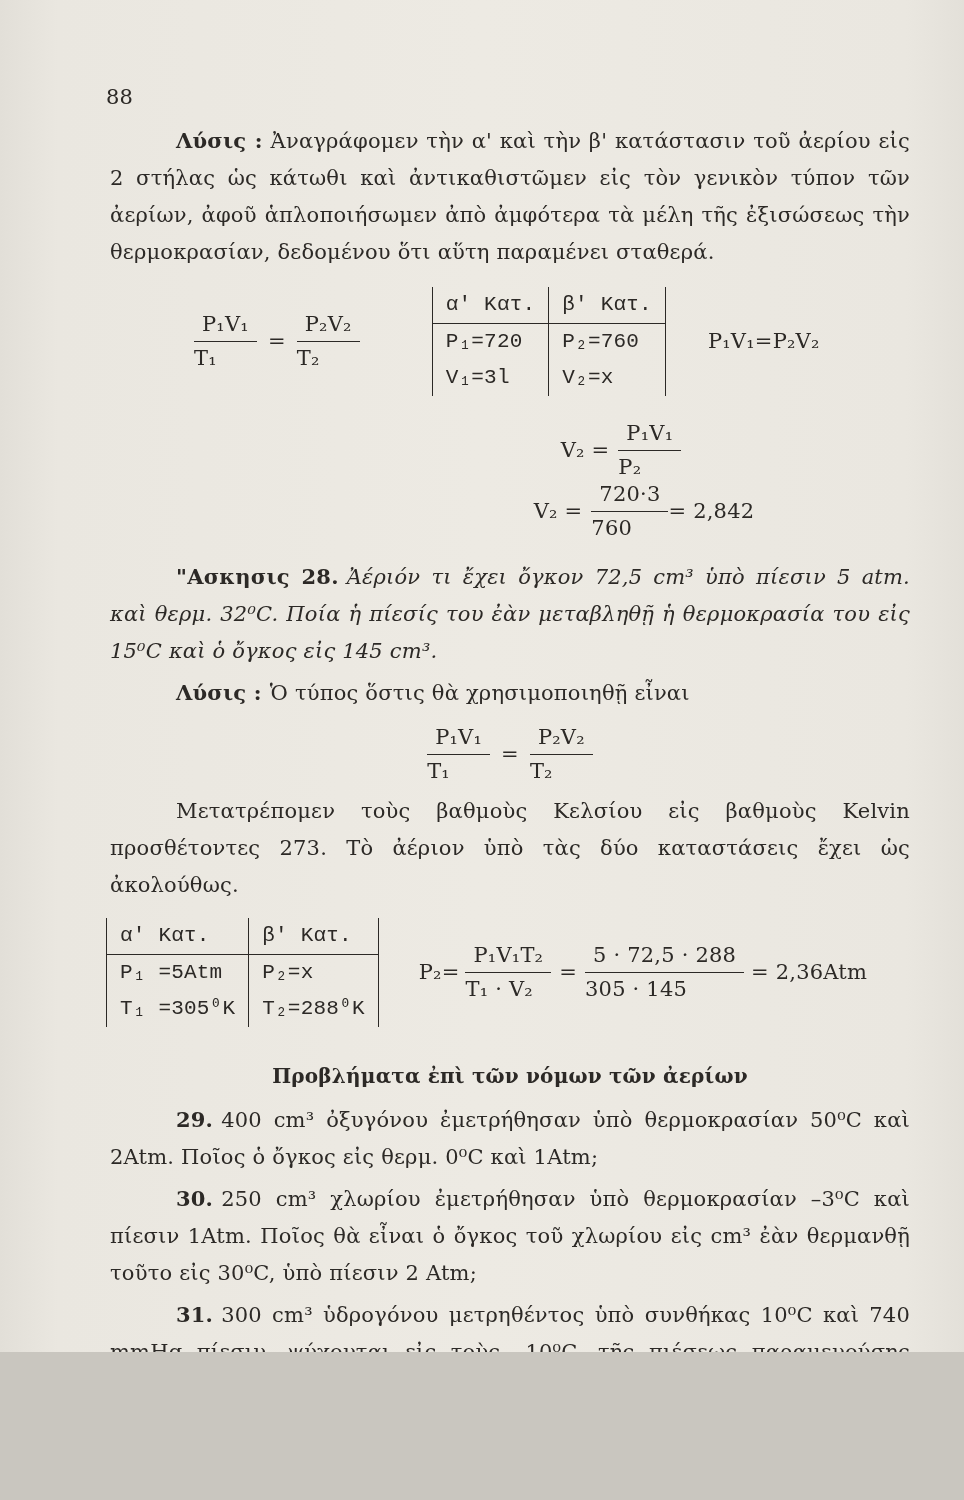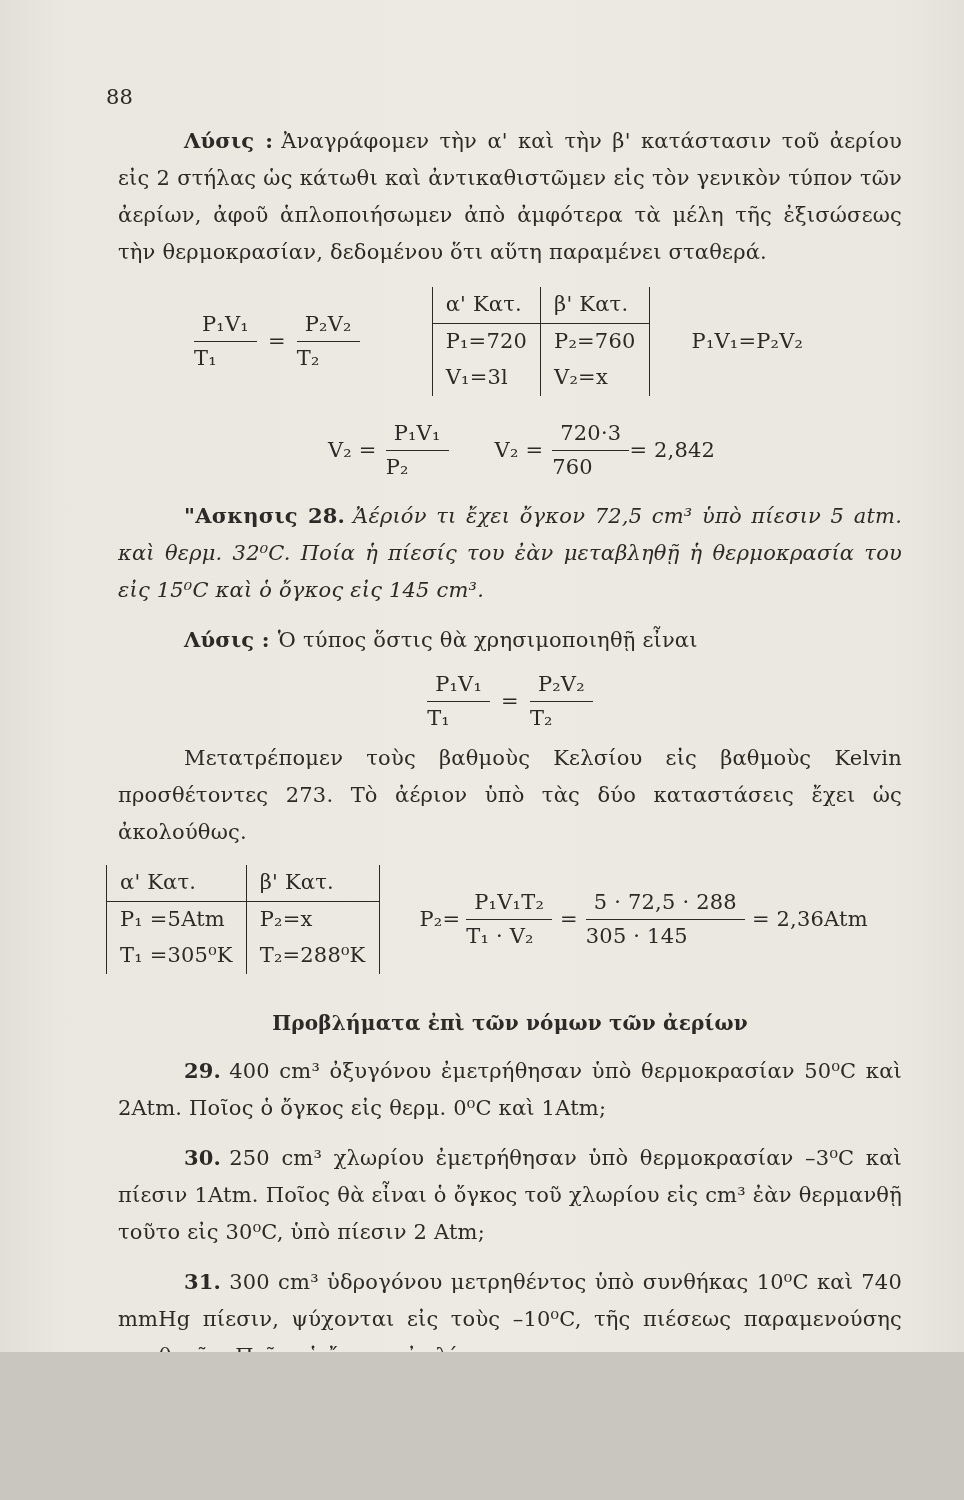--- a/index.html
+++ b/index.html
@@ -15,48 +15,48 @@
     margin: 0 auto;
     background: linear-gradient(90deg, #e2dfd8 0%, #eae7e0 6%, #edeae3 50%, #eae7e0 94%, #e3e0d9 100%);
     color: #2c2926;
     padding: 84px 50px 0 106px;
     overflow: hidden;
     font-size: 21px;
     line-height: 37px;
     letter-spacing: 0.2px;
   }
   .page-number { font-size: 21px; line-height: 26px; margin-bottom: 12px; }
-  .par { margin: 12px; text-align: justify; }
+  .par { margin: 4px; text-align: justify; }
   .indent { text-indent: 66px; }
   .lead { font-weight: bold; margin-right: 8px; }
   .prob-num { font-weight: bold; margin-right: 8px; }
   .exercise-text { font-style: italic; }
 
   
   .frac { display: inline-flex; flex-direction: column; line-height: 27px; }
   .frac .num { padding: 0 8px 3px; border-bottom: 1.6px solid #2c2926; }
   .frac .den { padding-top: 3px; }
   .eq-sign { padding: 0 11px; }
 
   
   .state-block-1 { display: flex; align-items: center; margin-top: 16px; padding-left: 88px; }
   .equation { display: flex; align-items: center; }
 
   .state-table { border-collapse: collapse; }
   .state-table th, .state-table td {
     font-weight: normal; font-size: 21px; line-height: 31px;
     padding: 2px 13px 3px; text-align: left;
-    border-left: 1.7px solid #2c2926; border-right: 1.7px solid #2c2926;
+    border-left: 1.7px solid #2c2926; border-right: 1.7px solid #2c2926; font-family: Liberation Mono, monospace;
   }
   .state-table thead th { border-bottom: 1.7px solid #2c2926; }
   .t1 { margin-left: 72px; }
   .side-note { margin-left: 42px; }
 
   
-  .volume-line { display: flex; align-items: center; margin-top: 24px; padding-left: 222px; }
+  .volume-line { display: flex; align-items: center; margin-top: 24px; padding-left: 222px; flex-direction: column; }
   .volume-line .group { display: flex; align-items: center; }
   .volume-line .group + .group { margin-left: 46px; }
   .volume-line .lhs { margin-right: 9px; }
   .volume-line .result { margin-left: 0; }
 
   
   .centered-eq { display: flex; justify-content: center; align-items: center; margin: 12px 0 8px; }
 
   
   .pressure-block { display: flex; align-items: center; margin-top: 14px; }

